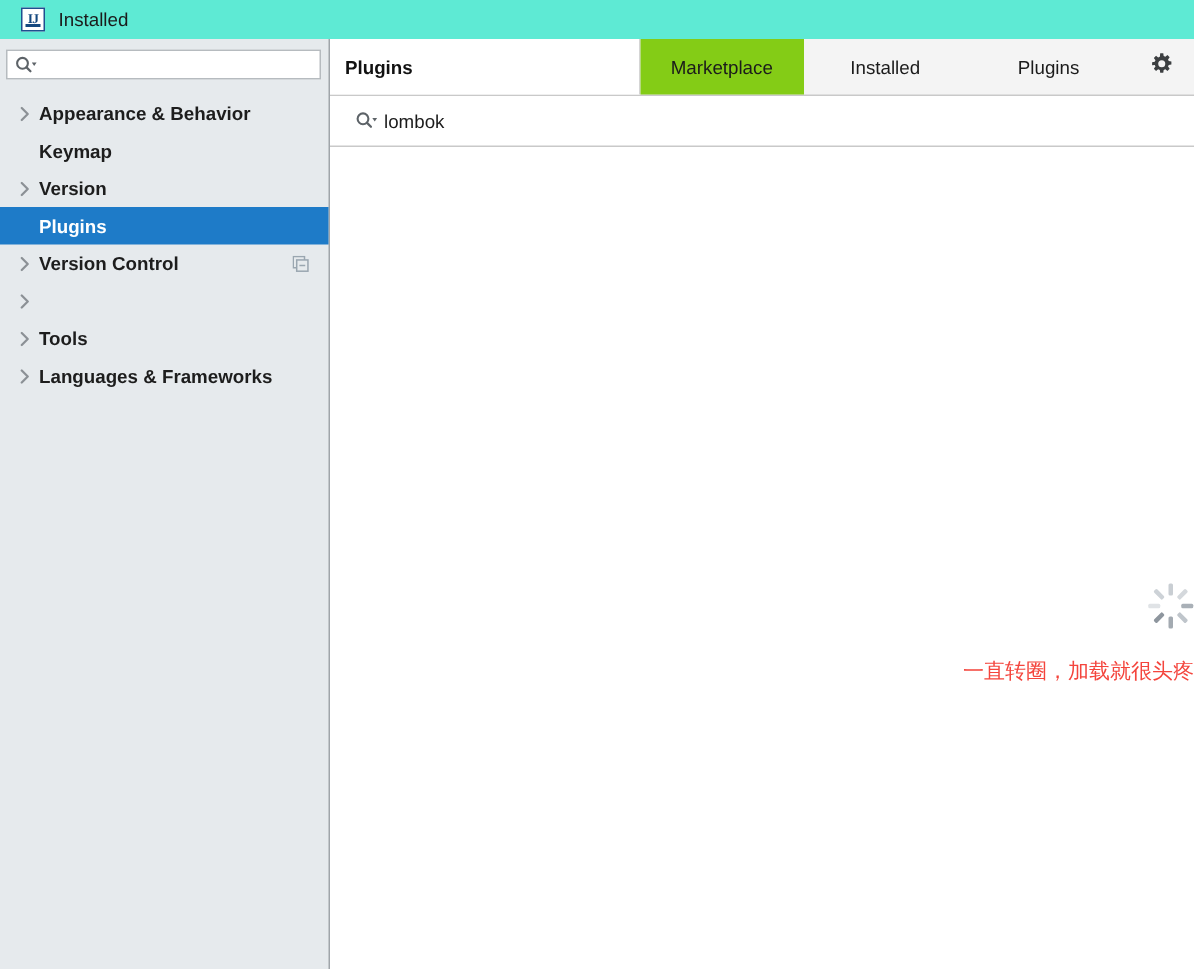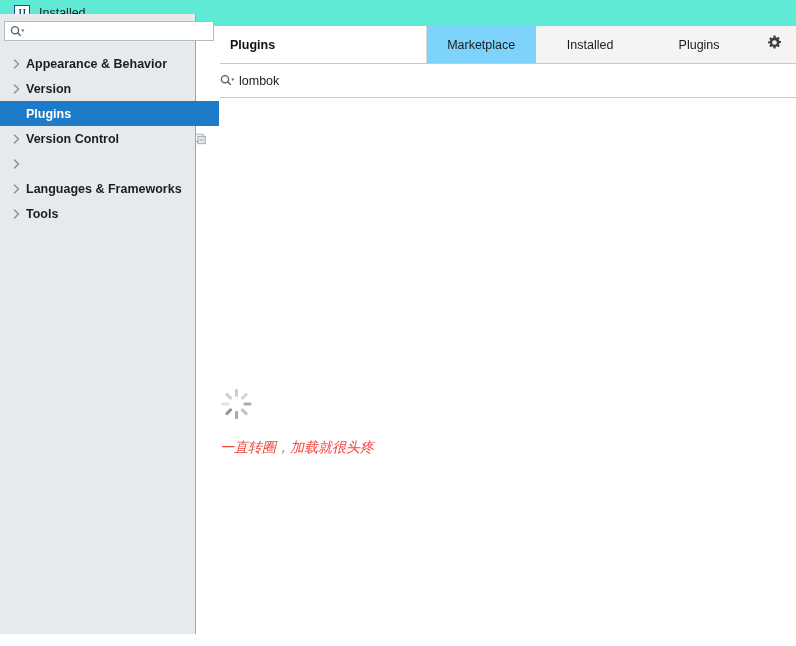--- a/index.html
+++ b/index.html
@@ -58,22 +58,22 @@
   .titlebar-title {
     font-size: 12.5px;
     color: #1b1b1b;
     margin-left: 9px;
     white-space: nowrap;
   }
 
   
   .sidebar {
     position: absolute;
-    left: 0; top: 14px;
-    width: 196px;
+    left: 0; top: 26px;
+    width: 220px;
     height: 620px;
     background: #e6eaed;
     border-right: 1px solid #a0a5aa;
   }
 
   .search-wrap {
     position: absolute;
     left: 4px; top: 7px;
     width: 210px; height: 20px;
     background: #ffffff;
@@ -155,58 +155,57 @@
   }
   .tab {
     display: flex;
     align-items: center;
     justify-content: center;
     font-size: 12.5px;
     color: #1b1b1b;
     width: 118px;
     cursor: default;
   }
-  .tab.active { background: #7dd3fc; }
+  .tab.active { background: #84cc16; }
   .gear-btn {
     display: flex;
     align-items: center;
     justify-content: center;
     width: 46px;
   }
 
   .plugin-search {
     position: relative;
     height: 34px;
     background: #ffffff;
     border-bottom: 1px solid #c9c9c9;
     display: flex;
     align-items: center;
-    padding-left: 0;
+    padding-left: 17px;
   }
   .plugin-search .q-text {
     font-size: 12.5px;
     color: #1b1b1b;
     margin-left: 4px;
   }
 
   .content-area {
     position: relative;
     height: 547px;
     background: #ffffff;
   }
 
   .loading-block {
     position: absolute;
     left: 0;
     top: 290px;
     width: 100%;
     display: flex;
     flex-direction: column;
-    align-items: flex-start;
-    font-style: italic;
+    align-items: flex-end;
   }
   .spinner {
     width: 32px; height: 32px;
     position: relative;
   }
   .spinner i {
     position: absolute;
     left: 14.5px;
     top: 1px;
     width: 3px;
@@ -262,20 +261,24 @@
 
       <div class="tree-row">
         <span class="arrow">
           <svg width="7" height="10" viewBox="0 0 7 10">
               <path d="M1.5 1 L5.5 5 L1.5 9" fill="none" stroke="#8c9196" stroke-width="1.5" stroke-linecap="round" stroke-linejoin="round"></path>
             </svg>
         </span>
         <span class="tree-label">Appearance &amp; Behavior</span>
       </div>
 
+      <div class="tree-row">
+        <span class="arrow"></span>
+        <span class="tree-label">Keymap</span>
+      </div>
 
       <div class="tree-row">
         <span class="arrow">
           <svg width="7" height="10" viewBox="0 0 7 10">
               <path d="M1.5 1 L5.5 5 L1.5 9" fill="none" stroke="#8c9196" stroke-width="1.5" stroke-linecap="round" stroke-linejoin="round"></path>
             </svg>
         </span>
         <span class="tree-label">Version</span>
       </div>
 
@@ -307,30 +310,30 @@
             </svg>
         </span>
       </div>
 
       <div class="tree-row">
         <span class="arrow">
           <svg width="7" height="10" viewBox="0 0 7 10">
               <path d="M1.5 1 L5.5 5 L1.5 9" fill="none" stroke="#8c9196" stroke-width="1.5" stroke-linecap="round" stroke-linejoin="round"></path>
             </svg>
         </span>
+        <span class="tree-label">Tools</span>
+      </div>
+
+      <div class="tree-row">
+        <span class="arrow">
+          <svg width="7" height="10" viewBox="0 0 7 10">
+              <path d="M1.5 1 L5.5 5 L1.5 9" fill="none" stroke="#8c9196" stroke-width="1.5" stroke-linecap="round" stroke-linejoin="round"></path>
+            </svg>
+        </span>
         <span class="tree-label">Languages &amp; Frameworks</span>
-      </div>
-
-      <div class="tree-row">
-        <span class="arrow">
-          <svg width="7" height="10" viewBox="0 0 7 10">
-              <path d="M1.5 1 L5.5 5 L1.5 9" fill="none" stroke="#8c9196" stroke-width="1.5" stroke-linecap="round" stroke-linejoin="round"></path>
-            </svg>
-        </span>
-        <span class="tree-label">Tools</span>
       </div>
 
     </div>
   </div>
 
   <div class="main">
 
     <div class="tabbar">
       <div class="panel-title">Plugins</div>
       <div class="tab active">

